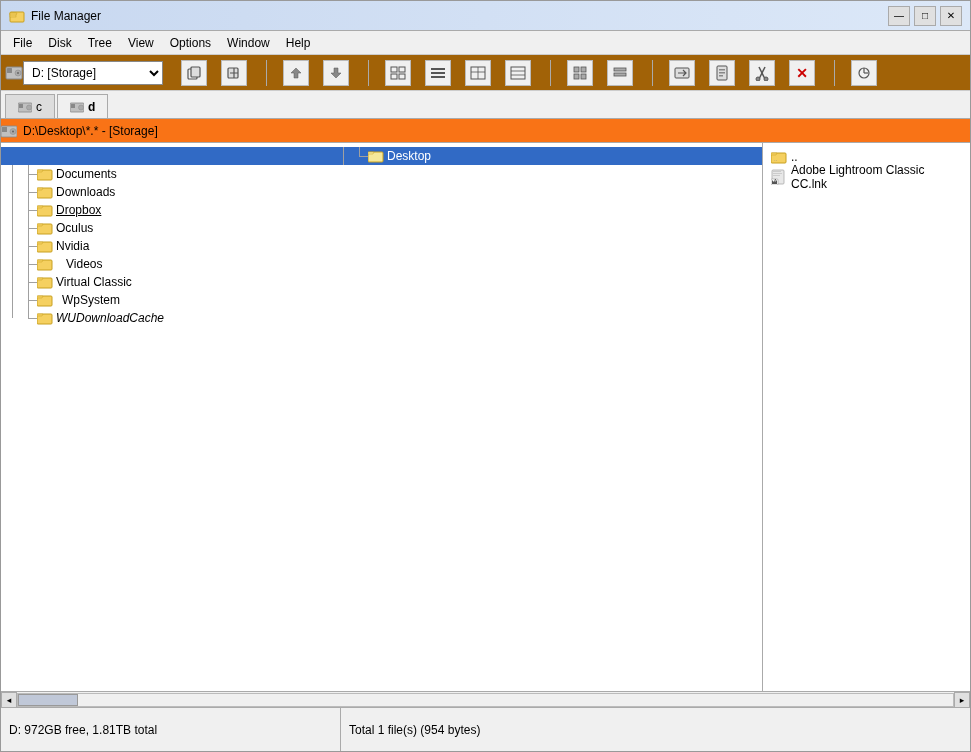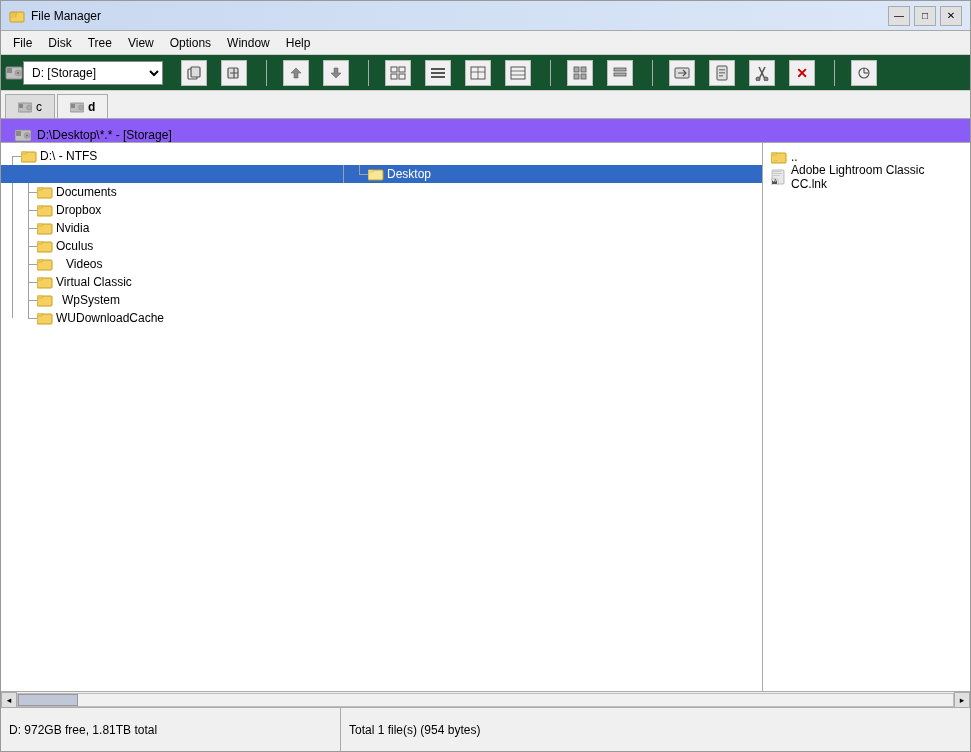--- a/index.html
+++ b/index.html
@@ -78,21 +78,21 @@
 
     .menu-item {
       padding: 2px 8px;
       cursor: pointer;
       font-size: 12px;
     }
 
     
     .toolbar {
       height: 36px;
-      background: #14532d;
+      background: #a16207;
       display: flex;
       align-items: center;
       padding: 2px 4px;
       border-bottom: 1px solid #ccc;
       gap: 14px;
     }
 
     .drive-selector {
       display: flex;
       align-items: center;
@@ -151,24 +151,24 @@
       margin-right: 2px;
     }
     .tab.active {
       background: #f0f0f0;
       font-weight: bold;
     }
 
     
     .path-bar {
       height: 24px;
-      background: #8b5cf6;
-      display: flex;
-      align-items: flex-end;
-      padding: 0 14px;
+      background: #f97316;
+      display: flex;
+      align-items: center;
+      padding: 0 0;
       font-size: 12px;
       border-bottom: 1px solid #aaa;
     }
 
     
     .main-content {
       display: flex;
       flex: 1;
       overflow: hidden;
     }
@@ -479,34 +479,20 @@
       <circle cx="12" cy="7.5" r="3" fill="#aaa" stroke="#888" stroke-width="0.5"></circle>
       <circle cx="12" cy="7.5" r="1" fill="#666"></circle>
     </svg>
     <span>D:\Desktop\*.*  - [Storage]</span>
   </div>
 
   <div class="main-content">
 
     <div class="tree-pane">
 
-      <div class="tree-row">
-        <div style="width:4px;"></div>
-        <div class="connector">
-          <div class="v-line" style="top:50%;"></div>
-          <div class="h-line"></div>
-        </div>
-        <span style="display:inline-flex;align-items:center;">
-          <svg width="16" height="14" viewBox="0 0 16 14">
-            <rect x="0" y="3" width="15" height="10" rx="1" fill="#f5d060" stroke="#c8a020" stroke-width="1"></rect>
-            <path d="M0 5 L5 5 L6 3 L0 3 Z" fill="#f5d060" stroke="#c8a020" stroke-width="0.5"></path>
-          </svg>
-        </span>
-        <span class="tree-label" style="margin-left:3px;">D:\ - NTFS</span>
-      </div>
 
       <div class="tree-row selected">
         <div style="width:4px;"></div>
         <div class="connector">
           <div class="v-line"></div>
         </div>
         <div class="connector">
           <div class="corner-line-v"></div>
           <div class="corner-line-h"></div>
         </div>
@@ -530,74 +516,91 @@
         </div>
         <span style="display:inline-flex;align-items:center;">
           <svg width="16" height="14" viewBox="0 0 16 14">
             <rect x="0" y="3" width="15" height="10" rx="1" fill="#f5d060" stroke="#c8a020" stroke-width="1"></rect>
             <path d="M0 5 L5 5 L6 3 L0 3 Z" fill="#f5d060" stroke="#c8a020" stroke-width="0.5"></path>
           </svg>
         </span>
         <span class="tree-label" style="margin-left:3px;">Documents</span>
       </div>
 
-
       <div class="tree-row">
         <div style="width:4px;"></div>
         <div class="connector">
           <div class="v-line"></div>
         </div>
         <div class="connector">
           <div class="v-line"></div>
           <div class="h-line"></div>
         </div>
         <span style="display:inline-flex;align-items:center;">
           <svg width="16" height="14" viewBox="0 0 16 14">
             <rect x="0" y="3" width="15" height="10" rx="1" fill="#f5d060" stroke="#c8a020" stroke-width="1"></rect>
             <path d="M0 5 L5 5 L6 3 L0 3 Z" fill="#f5d060" stroke="#c8a020" stroke-width="0.5"></path>
           </svg>
         </span>
-        <span class="tree-label" style="margin-left:3px;">Dropbox</span>
-      </div>
-
+        <span class="tree-label" style="margin-left:3px;">Downloads</span>
+      </div>
 
       <div class="tree-row">
         <div style="width:4px;"></div>
         <div class="connector">
           <div class="v-line"></div>
         </div>
         <div class="connector">
           <div class="v-line"></div>
           <div class="h-line"></div>
         </div>
         <span style="display:inline-flex;align-items:center;">
           <svg width="16" height="14" viewBox="0 0 16 14">
             <rect x="0" y="3" width="15" height="10" rx="1" fill="#f5d060" stroke="#c8a020" stroke-width="1"></rect>
             <path d="M0 5 L5 5 L6 3 L0 3 Z" fill="#f5d060" stroke="#c8a020" stroke-width="0.5"></path>
           </svg>
         </span>
+        <span class="tree-label" style="margin-left:3px;text-decoration:underline;">Dropbox</span>
+      </div>
+
+
+      <div class="tree-row">
+        <div style="width:4px;"></div>
+        <div class="connector">
+          <div class="v-line"></div>
+        </div>
+        <div class="connector">
+          <div class="v-line"></div>
+          <div class="h-line"></div>
+        </div>
+        <span style="display:inline-flex;align-items:center;">
+          <svg width="16" height="14" viewBox="0 0 16 14">
+            <rect x="0" y="3" width="15" height="10" rx="1" fill="#f5d060" stroke="#c8a020" stroke-width="1"></rect>
+            <path d="M0 5 L5 5 L6 3 L0 3 Z" fill="#f5d060" stroke="#c8a020" stroke-width="0.5"></path>
+          </svg>
+        </span>
+        <span class="tree-label" style="margin-left:3px;">Oculus</span>
+      </div>
+
+      <div class="tree-row">
+        <div style="width:4px;"></div>
+        <div class="connector">
+          <div class="v-line"></div>
+        </div>
+        <div class="connector">
+          <div class="v-line"></div>
+          <div class="h-line"></div>
+        </div>
+        <span style="display:inline-flex;align-items:center;">
+          <svg width="16" height="14" viewBox="0 0 16 14">
+            <rect x="0" y="3" width="15" height="10" rx="1" fill="#f5d060" stroke="#c8a020" stroke-width="1"></rect>
+            <path d="M0 5 L5 5 L6 3 L0 3 Z" fill="#f5d060" stroke="#c8a020" stroke-width="0.5"></path>
+          </svg>
+        </span>
         <span class="tree-label" style="margin-left:3px;">Nvidia</span>
-      </div>
-
-      <div class="tree-row">
-        <div style="width:4px;"></div>
-        <div class="connector">
-          <div class="v-line"></div>
-        </div>
-        <div class="connector">
-          <div class="v-line"></div>
-          <div class="h-line"></div>
-        </div>
-        <span style="display:inline-flex;align-items:center;">
-          <svg width="16" height="14" viewBox="0 0 16 14">
-            <rect x="0" y="3" width="15" height="10" rx="1" fill="#f5d060" stroke="#c8a020" stroke-width="1"></rect>
-            <path d="M0 5 L5 5 L6 3 L0 3 Z" fill="#f5d060" stroke="#c8a020" stroke-width="0.5"></path>
-          </svg>
-        </span>
-        <span class="tree-label" style="margin-left:3px;">Oculus</span>
       </div>
 
       <div class="tree-row">
         <div style="width:4px;"></div>
         <div class="connector">
           <div class="v-line"></div>
         </div>
         <div class="connector">
           <div class="v-line"></div>
           <div class="h-line"></div>
@@ -656,21 +659,21 @@
         <div class="connector">
           <div class="corner-line-v"></div>
           <div class="corner-line-h"></div>
         </div>
         <span style="display:inline-flex;align-items:center;">
           <svg width="16" height="14" viewBox="0 0 16 14">
             <rect x="0" y="3" width="15" height="10" rx="1" fill="#f5d060" stroke="#c8a020" stroke-width="1"></rect>
             <path d="M0 5 L5 5 L6 3 L0 3 Z" fill="#f5d060" stroke="#c8a020" stroke-width="0.5"></path>
           </svg>
         </span>
-        <span class="tree-label" style="margin-left:3px;">WUDownloadCache</span>
+        <span class="tree-label" style="margin-left:3px;font-style:italic;">WUDownloadCache</span>
       </div>
 
     </div>
 
     <div class="file-pane">
 
       <div class="file-item">
         <span class="file-icon">
           <svg width="16" height="14" viewBox="0 0 16 14">
             <rect x="0" y="3" width="15" height="10" rx="1" fill="#f5d060" stroke="#c8a020" stroke-width="1"></rect>

